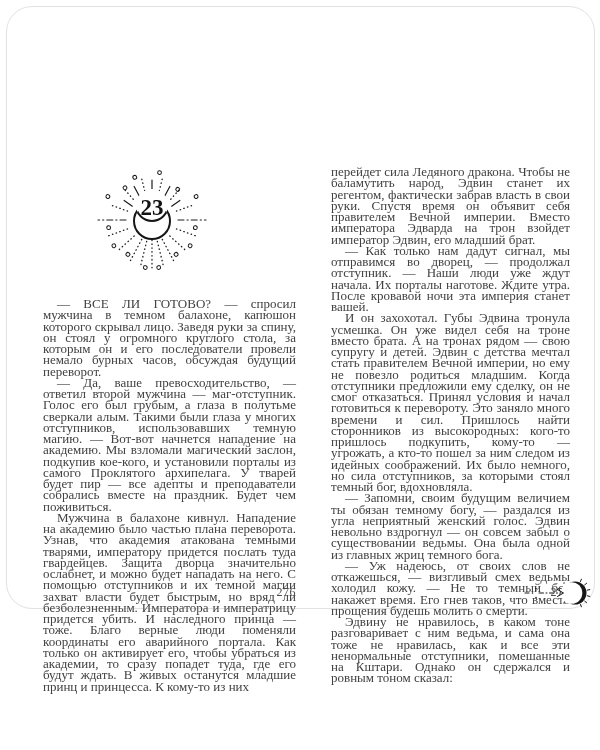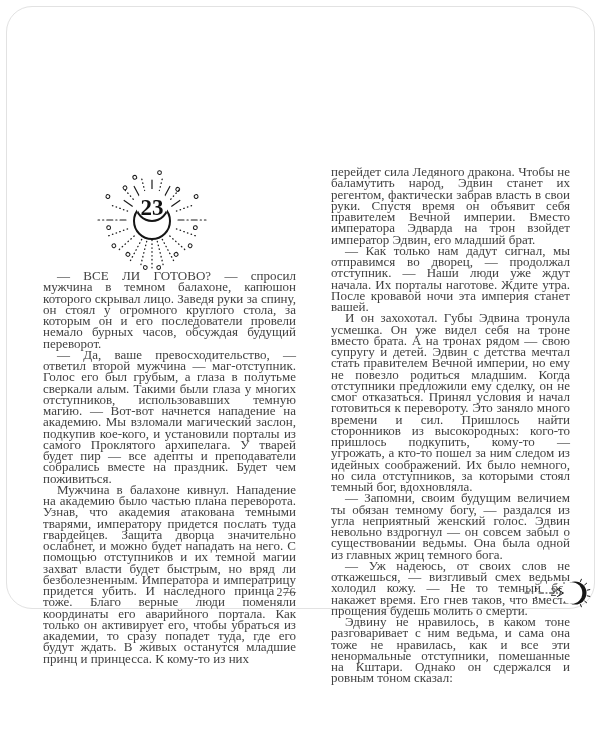--- a/index.html
+++ b/index.html
@@ -11,21 +11,21 @@
   .preview-card {
     position:absolute; left:6px; top:6px; width:587px; height:601px;
     border:1px solid #e2e2e2; border-radius:26px; background:#ffffff;
   }
   .pagecol {
     position:absolute; font-size:13px; line-height:11.25px;
     color:#414141; text-align:justify; text-justify:inter-word;
   }
   .pagecol p { margin:0; text-indent:14px; }
   .pagecol p.cont { text-indent:0; }
-  #left-text  { left:43px;  top:270px; width:253px;font-family:Liberation Serif, serif; }
+  #left-text  { left:43px;  top:298px; width:253px;font-family:Liberation Serif, serif; }
   #right-text { left:331px; top:166px; width:239px; }
   .pagenum {
     position:absolute; top:585px; font-size:12px; color:#4c4c4c;
     text-align:right; letter-spacing:0.5px;
   }
   #pn-left  { left:43px;  width:253px; }
   #pn-right { left:331px; width:239px; }
   .chapter-orn { position:absolute; left:92px; top:158px; }
   .end-orn     { position:absolute; left:524px; top:578px; }
 </style>

